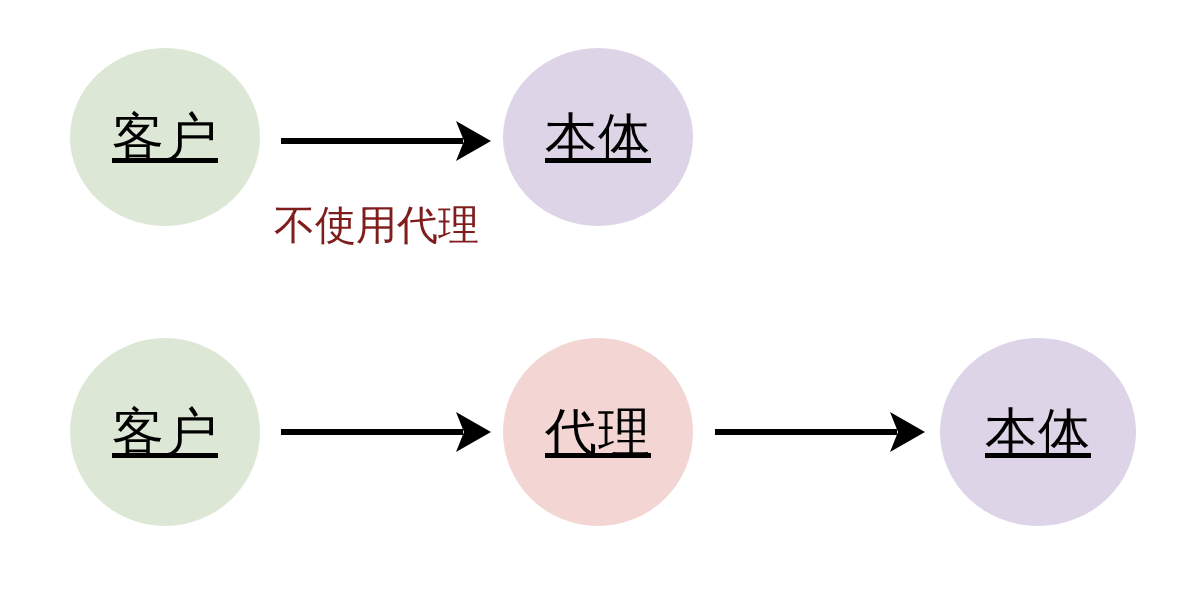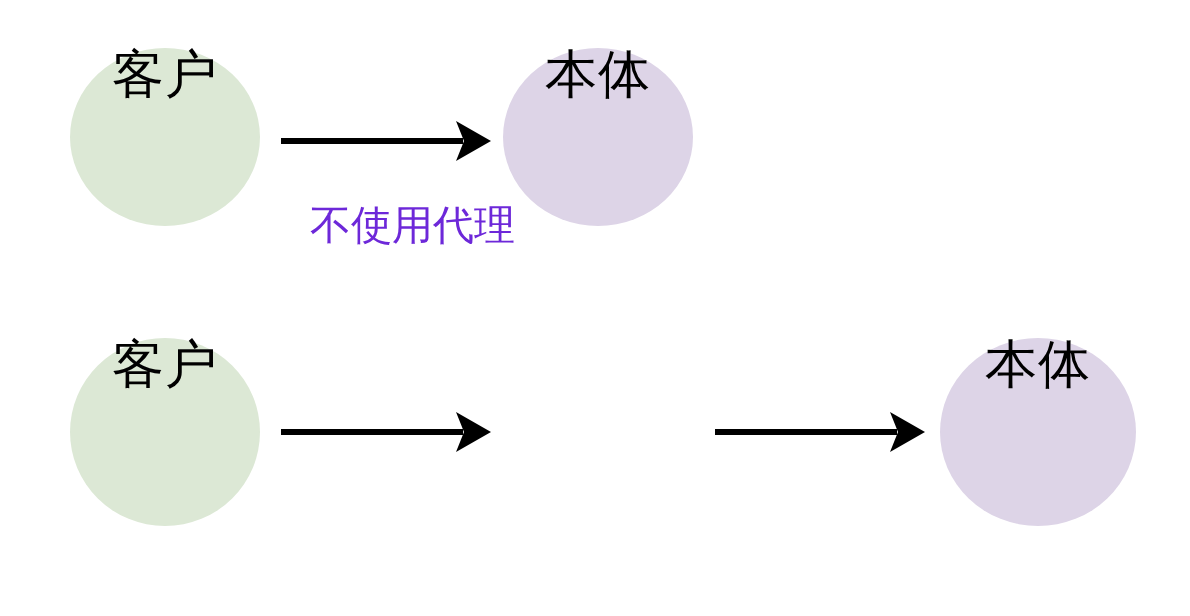--- a/index.html
+++ b/index.html
@@ -14,23 +14,24 @@
     position: relative;
     width: 1190px;
     height: 616px;
     background: #ffffff;
     overflow: hidden;
   }
   .node {
     position: absolute;
     border-radius: 50%;
     display: flex;
-    align-items: flex-start;
+    align-items: center;
     justify-content: center;
     box-sizing: border-box;
+    text-decoration: underline;
   }
   .node-label {
     font-size: 52px;
     line-height: 1;
     color: #000000;
     letter-spacing: 1px;
     font-family: "Liberation Sans", "DejaVu Sans", sans-serif;
     white-space: nowrap;
     user-select: none;
   }
@@ -38,26 +39,25 @@
     position: absolute;
   }
   .edge svg {
     display: block;
     overflow: visible;
   }
   .edge-label {
     position: absolute;
     font-size: 41px;
     line-height: 1;
-    color: #6d28d9;
+    color: #7f1d1d;
     white-space: nowrap;
     letter-spacing: 0px;
     font-family: "Liberation Sans", "DejaVu Sans", sans-serif;
     user-select: none;
-    margin-left: 36px;
   }
 
   
   #node-client-1   { left: 70px;  top: 48px;  width: 190px; height: 178px; }
   #edge-1          { left: 281px; top: 118px; width: 212px; height: 46px; }
   #edge-1-label    { left: 274px; top: 205px; }
   #node-subject-1  { left: 503px; top: 48px;  width: 190px; height: 178px; }
 
   
   #node-client-2   { left: 70px;  top: 338px; width: 190px; height: 188px; }
@@ -92,20 +92,23 @@
     <span class="node-label">客户</span>
   </div>
 
   <div class="edge" id="edge-2">
     <svg width="212" height="46" viewBox="0 0 212 46" aria-hidden="true">
       <line x1="0" y1="23" x2="182" y2="23" stroke="#000000" stroke-width="6"></line>
       <path d="M 175 3 L 210 23 L 175 43 L 183 23 Z" fill="#000000"></path>
     </svg>
   </div>
 
+  <div class="node" id="node-proxy-2" style="background:#f3d6d3;">
+    <span class="node-label">代理</span>
+  </div>
 
   <div class="edge" id="edge-3">
     <svg width="212" height="46" viewBox="0 0 212 46" aria-hidden="true">
       <line x1="0" y1="23" x2="182" y2="23" stroke="#000000" stroke-width="6"></line>
       <path d="M 175 3 L 210 23 L 175 43 L 183 23 Z" fill="#000000"></path>
     </svg>
   </div>
 
   <div class="node" id="node-subject-2" style="background:#ddd4e7;">
     <span class="node-label">本体</span>

